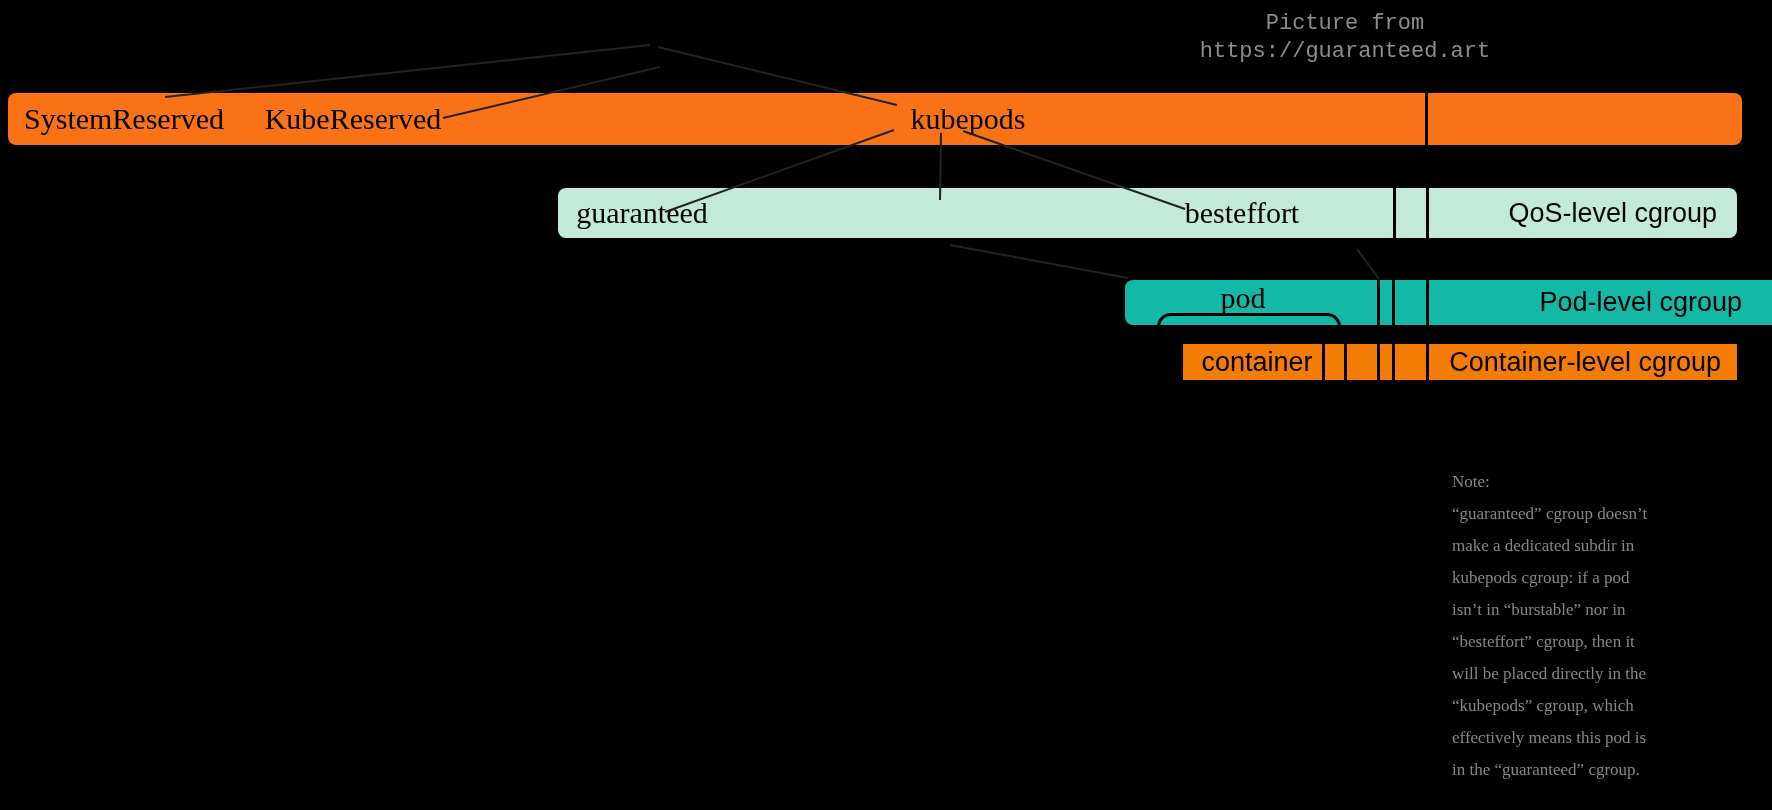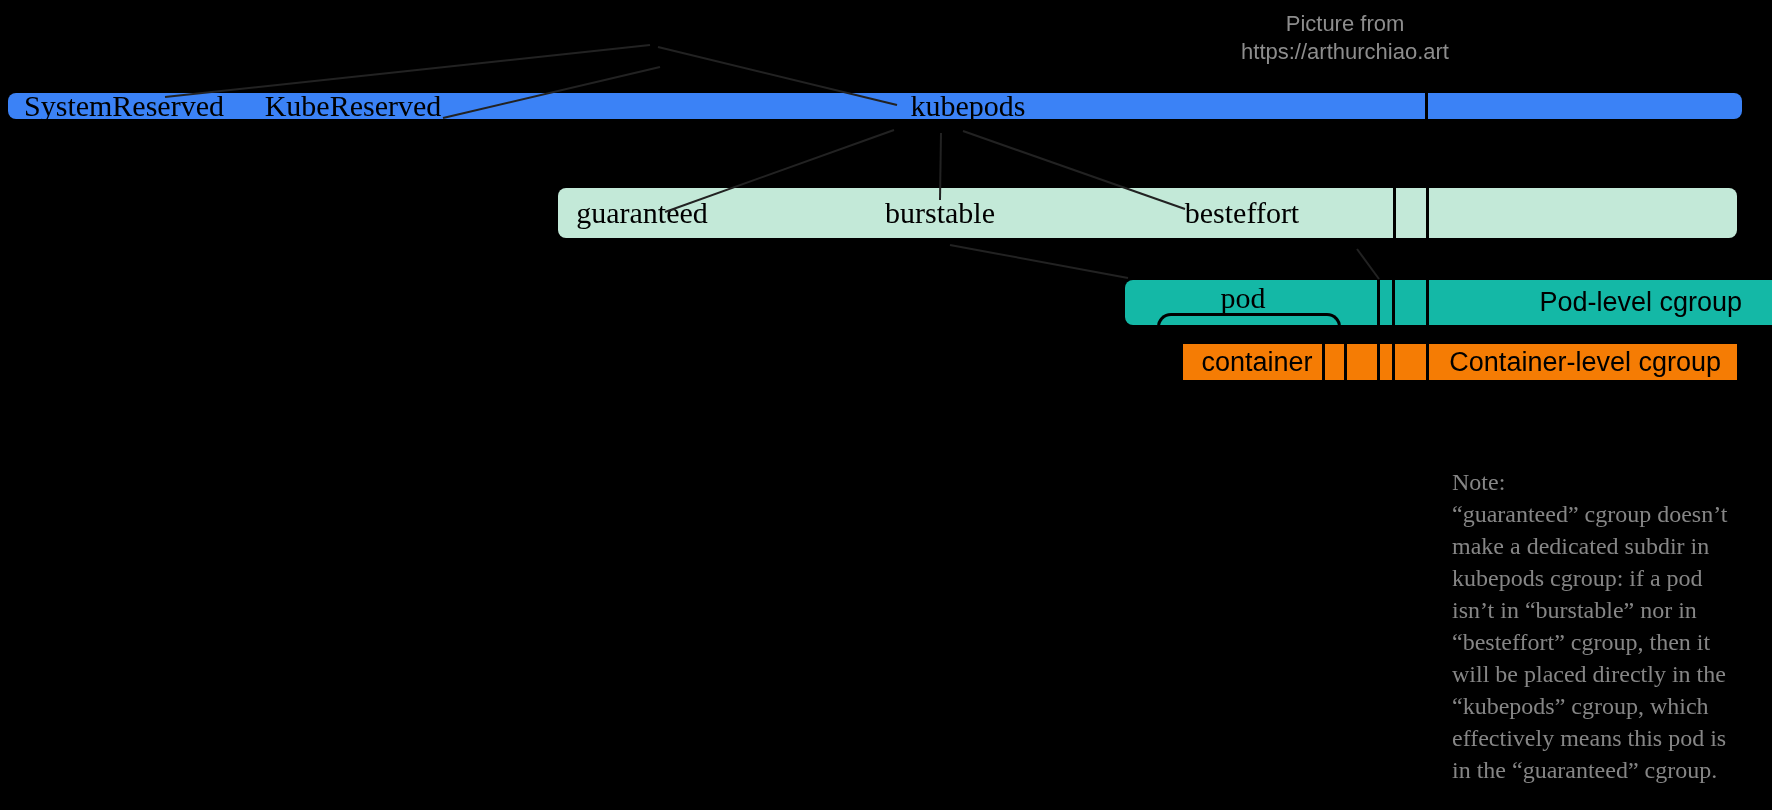--- a/index.html
+++ b/index.html
@@ -5,50 +5,50 @@
   html,body{margin:0;padding:0;background:#000;}
   .canvas{position:relative;width:1772px;height:810px;background:#000;overflow:hidden;
           font-family:"Liberation Serif",serif;}
   .bar{position:absolute;border-radius:8px;}
   .bar-item{position:absolute;top:0;height:100%;display:flex;align-items:center;justify-content:center;
             color:#000;font-family:"Liberation Serif",serif;font-size:30px;white-space:nowrap;}
   .divider{position:absolute;top:0;width:3px;height:100%;background:#000;}
   .level-label{position:absolute;top:0;height:100%;display:flex;align-items:center;justify-content:flex-end;
                color:#000;font-family:"Liberation Sans",sans-serif;font-size:27px;white-space:nowrap;}
   .attribution{position:absolute;left:1145px;top:10px;width:400px;text-align:center;
-               color:#8d8d8d;font-size:22px;line-height:28px;font-family:Liberation Sans, sans-serif;}
-  .note{position:absolute;left:1452px;top:466px;width:310px;color:#868686;font-size:24px;
+               color:#8d8d8d;font-size:22px;line-height:28px;font-family:Liberation Mono, monospace;}
+  .note{position:absolute;left:1452px;top:466px;width:310px;color:#868686;font-size:17px;
         line-height:32px;white-space:pre-line;font-family:"Liberation Serif",serif;}
   .inner-outline{position:absolute;border:3px solid #000;border-bottom:none;
                  border-radius:14px 14px 0 0;background:transparent;}
   svg.connectors{position:absolute;left:0;top:0;z-index:5;}
 </style>
 </head>
 <body>
 
 <div class="canvas">
 
   <div class="attribution">
     <div>Picture from</div>
-    <div>https://arthurchiao.art</div>
+    <div>https://guaranteed.art</div>
   </div>
 
-  <div class="bar" style="left:8px;top:93px;width:1734px;height:26px;background:#3b82f6;text-align:center;">
+  <div class="bar" style="left:8px;top:93px;width:1734px;height:52px;background:#f97316;text-align:center;">
     <span class="bar-item" style="left:16px;width:200px;">SystemReserved</span>
     <span class="bar-item" style="left:252px;width:186px;">KubeReserved</span>
     <span class="bar-item" style="left:904px;width:112px;">kubepods</span>
     <span class="divider" style="left:1417px;"></span>
   </div>
 
   <div class="bar" style="left:558px;top:188px;width:1179px;height:50px;background:#c3e9d8;">
     <span class="bar-item" style="left:14px;width:140px;">guaranteed</span>
-    <span class="bar-item" style="left:312px;width:140px;">burstable</span>
     <span class="bar-item" style="left:604px;width:160px;">besteffort</span>
     <span class="divider" style="left:835px;"></span>
     <span class="divider" style="left:868px;"></span>
+    <span class="level-label" style="left:872px;width:287px;">QoS-level cgroup</span>
   </div>
 
   <div class="bar" style="left:1125px;top:280px;width:678px;height:45px;background:#14b8a6;">
     <span class="bar-item" style="left:48px;width:140px;height:36px;top:0;">pod</span>
 
     <span class="inner-outline" style="left:32px;top:33px;width:178px;height:22px;"></span>
     <span class="divider" style="left:252px;"></span>
     <span class="divider" style="left:267px;"></span>
     <span class="divider" style="left:301px;"></span>
     <span class="level-label" style="left:323px;width:287px;padding-left:7px;">Pod-level cgroup</span>

